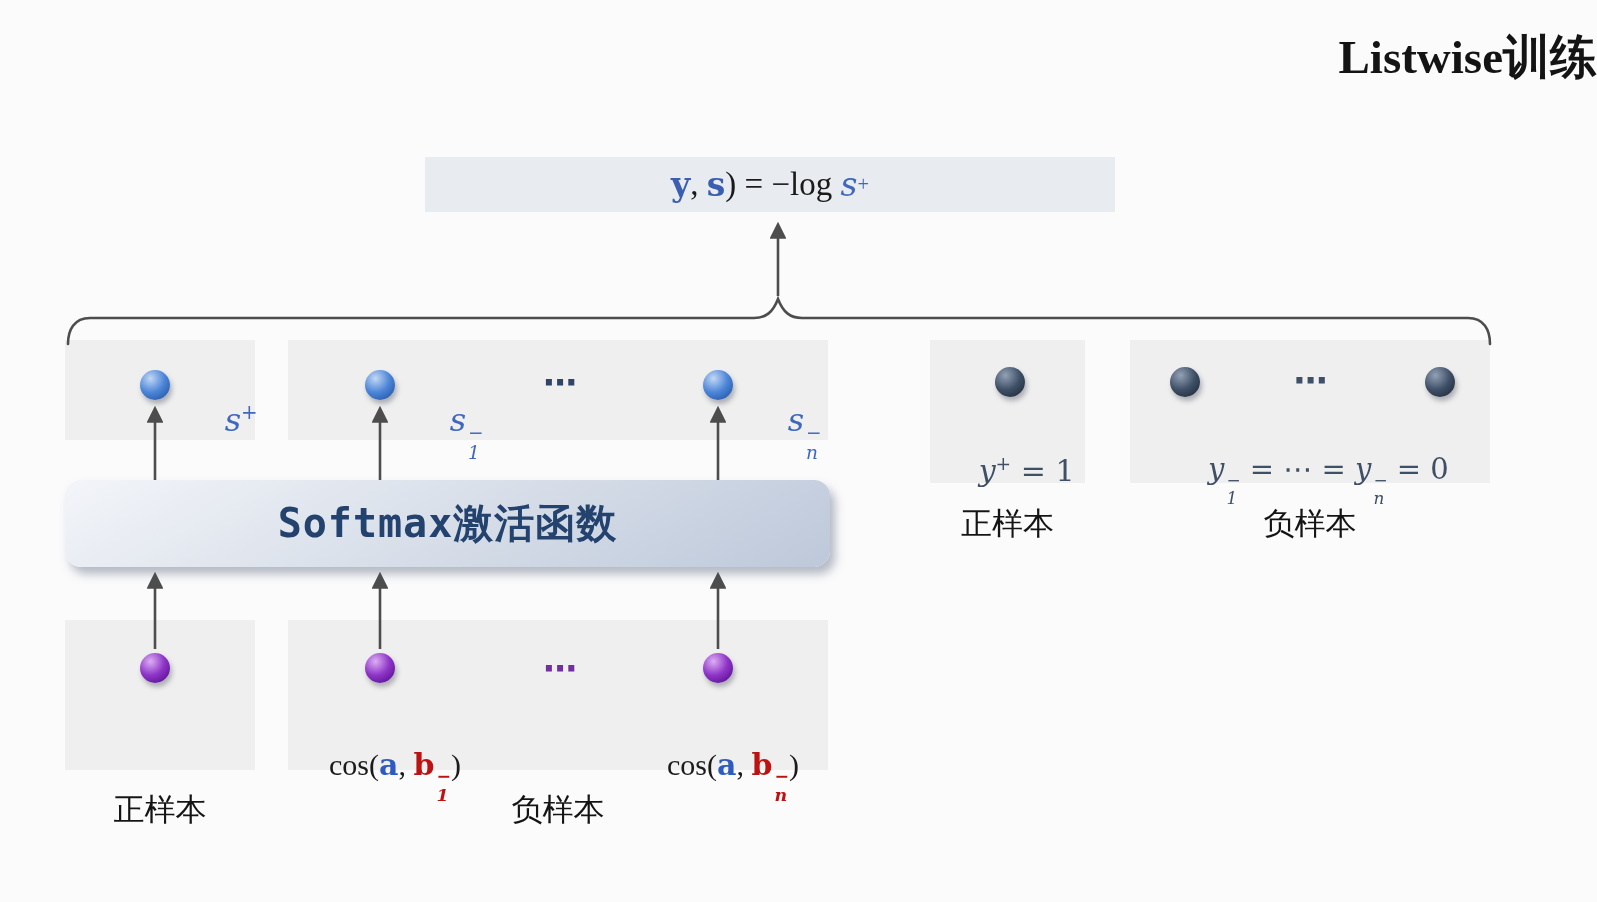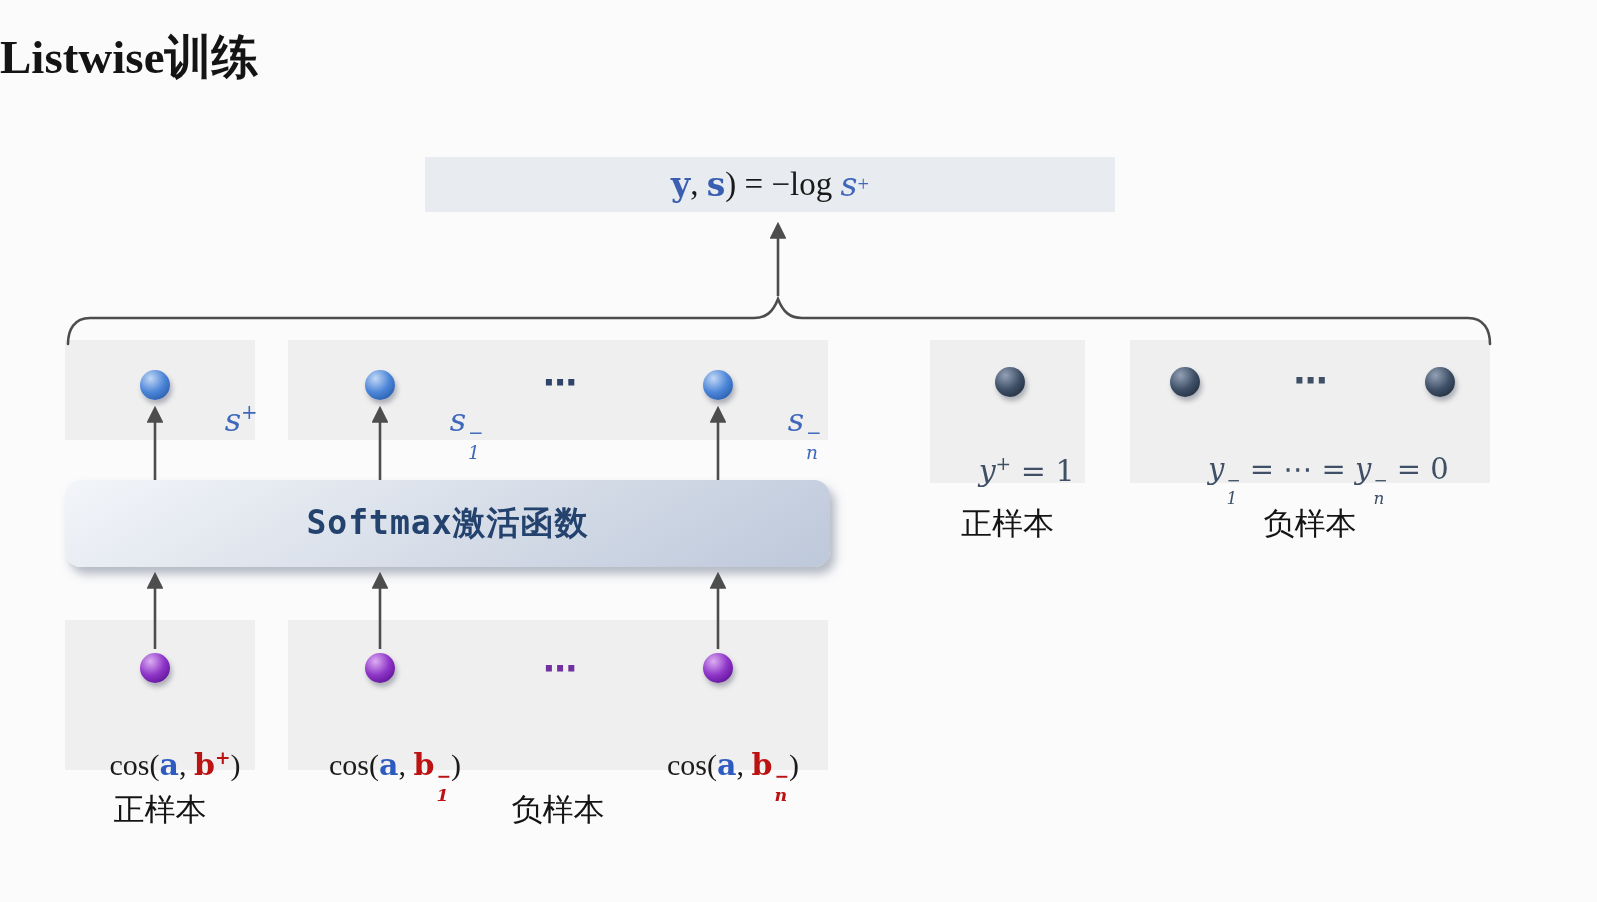--- a/index.html
+++ b/index.html
@@ -8,21 +8,21 @@
     background:#fbfbfc;
     font-family:"Liberation Serif", serif;
     position:relative;
     overflow:hidden;
   }
   .abs { position:absolute; }
 
   
   .title {
     position:absolute; left:0; top:26px; width:1597px;
-    text-align:left; font-size:47px; font-weight:700; color:#141414;
+    text-align:right; font-size:47px; font-weight:700; color:#141414;
     font-family:"Liberation Serif", serif;
   }
 
   
   .formula-box {
     position:absolute; left:425px; top:157px; width:690px; height:55px;
     background:#e8ebef;
     display:flex; align-items:center; justify-content:center;
     font-size:33px; color:#1a1a1a; white-space:pre;
   }
@@ -39,21 +39,21 @@
   .softmax-box {
     position:absolute; left:65px; top:480px; width:765px; height:87px;
     border-radius:16px;
     background:linear-gradient(150deg, #f3f5f9 0%, #dde3ec 40%, #bdc8da 100%);
     box-shadow:5px 7px 10px rgba(110,120,140,0.5);
     display:flex; align-items:center; justify-content:center;
     z-index:2;
   }
   .softmax-label {
     font-family:"DejaVu Sans Mono", monospace;
-    font-size:33px; font-weight:700; color:#24426e;
+    font-size:40px; font-weight:700; color:#24426e;
     letter-spacing:1px;
   }
 
   
   .connector-svg { position:absolute; left:0; top:0; z-index:3; pointer-events:none; }
 
   
   .sphere {
     position:absolute; width:30px; height:30px; border-radius:50%;
     z-index:4; box-shadow:2px 4px 5px rgba(50,55,75,0.35);
@@ -168,23 +168,20 @@
   <div class="math-label slate-math" style="left:930px;top:418px;width:155px;text-align:center;font-size:30px;">
     <span class="it">y</span><sup>+</sup><span> = 1</span>
   </div>
   <div class="dots slate" style="left:1283px;top:360px;width:55px;">⋯</div>
   <div class="math-label slate-math" style="left:1130px;top:418px;width:360px;text-align:center;font-size:29px;">
     <span class="it">y</span><span class="stack"><span class="s-sup">−</span><span class="s-sub">1</span></span><span> = ⋯ = </span><span class="it">y</span><span class="stack"><span class="s-sup">−</span><span class="s-sub">n</span></span><span> = 0</span>
   </div>
   <div class="caption" style="left:930px;top:503px;width:155px;">正样本</div>
   <div class="caption" style="left:1130px;top:503px;width:360px;">负样本</div>
 
-  <div class="cos-label" style="left:65px;top:713px;width:190px;">
-    <span>cos(</span><span class="cos-a">a</span><span>, </span><span class="cos-b"><span>b</span><sup>+</sup></span><span>)</span>
-  </div>
   <div class="cos-label" style="left:290px;top:713px;width:180px;">
     <span>cos(</span><span class="cos-a">a</span><span>, </span><span class="cos-b"><span>b</span><span class="stack"><span class="s-sup">−</span><span class="s-sub">1</span></span></span><span>)</span>
   </div>
   <div class="dots purple" style="left:530px;top:648px;width:60px;">⋯</div>
   <div class="cos-label" style="left:628px;top:713px;width:180px;">
     <span>cos(</span><span class="cos-a">a</span><span>, </span><span class="cos-b"><span>b</span><span class="stack"><span class="s-sup">−</span><span class="s-sub">n</span></span></span><span>)</span>
   </div>
 
   <div class="caption" style="left:65px;top:789px;width:190px;">正样本</div>
   <div class="caption" style="left:288px;top:789px;width:540px;">负样本</div>

